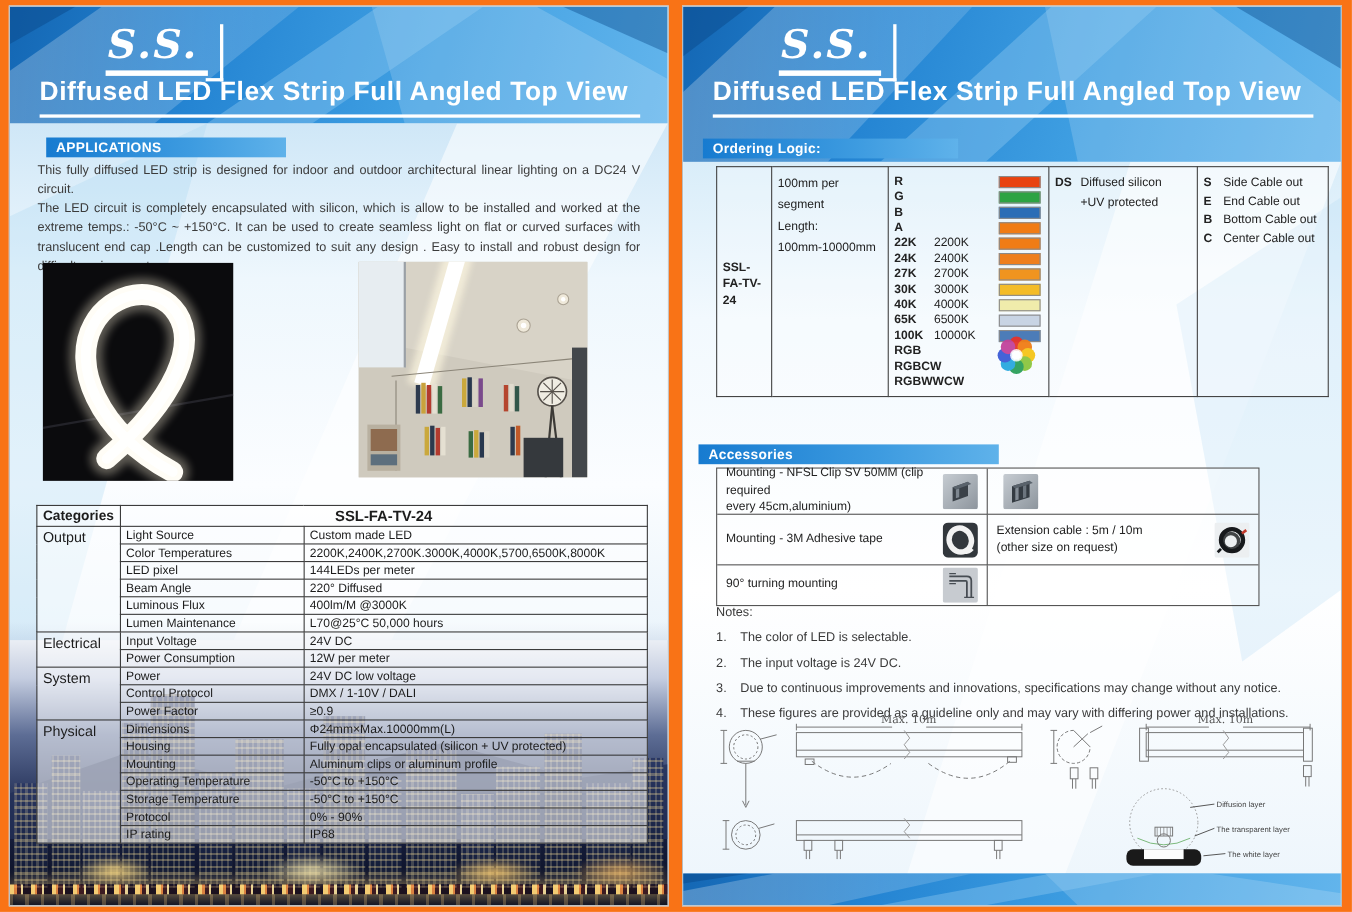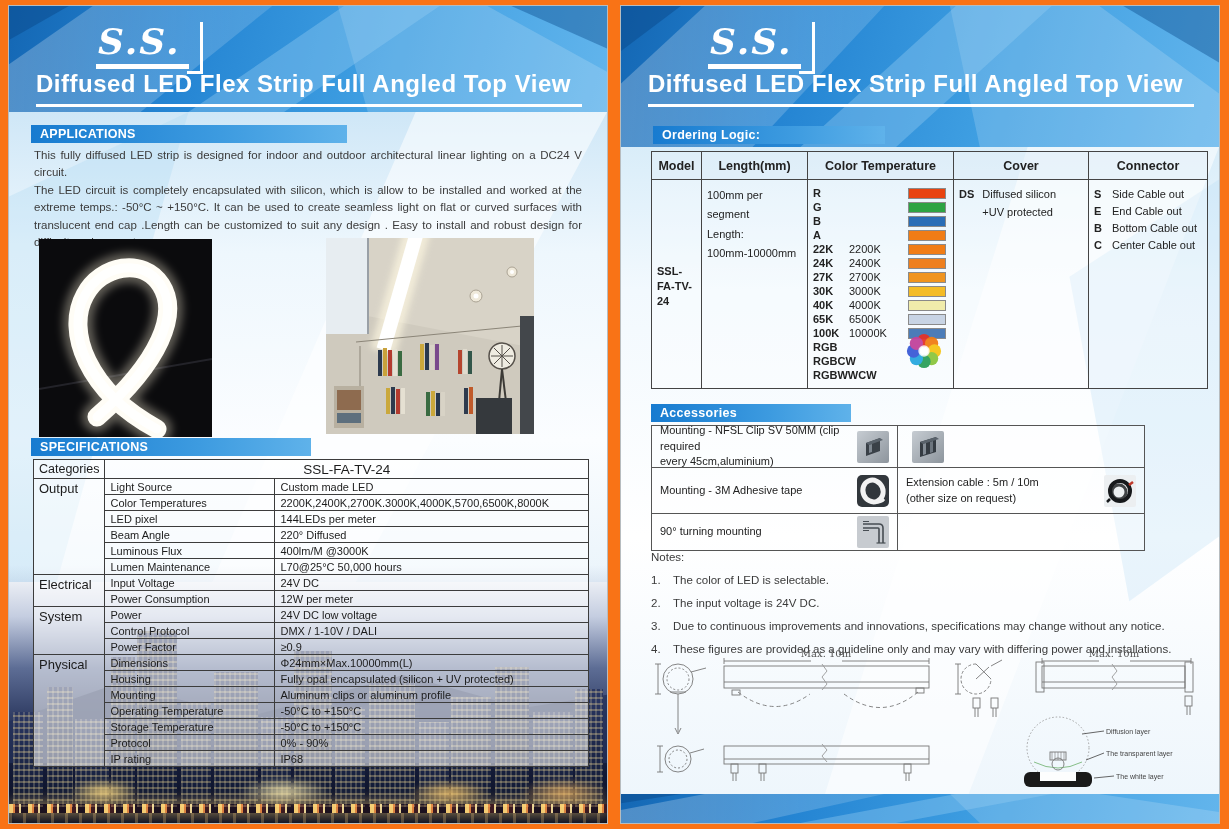--- a/index.html
+++ b/index.html
@@ -72,21 +72,21 @@
   
   .photo { position:absolute; z-index:6; }
   .photo1 { left:30px; top:233px; width:173px; height:198px; background:#0b0b0d; }
   .photo2 { left:317px; top:232px; width:208px; height:196px; background:#d6d2c8; }
   .photo svg { display:block; width:100%; height:100%; }
 
   
   table.spec { position:absolute; left:24px; top:453px; width:556px; z-index:7;
                border-collapse:collapse; font-size:11px; color:#1c1c1c; }
   table.spec td { border:1px solid #3c3c3c; background:rgba(255,255,255,.55); height:16px; padding:0 5px; }
-  table.spec tr.sphead td { height:19px; font-weight:normal; }
+  table.spec tr.sphead td { height:19px; font-weight:bold; }
   table.spec td.sp-prod { text-align:center; font-size:13.5px; }
   table.spec td.sp-cath { font-size:12.5px; }
   table.spec td.cat { vertical-align:top; font-size:13px; padding-top:2px; }
 
   
   table.order { position:absolute; left:30px; top:145px; width:556px; z-index:7;
                 border-collapse:collapse; font-size:11px; color:#222; table-layout:fixed; }
   table.order th { border:1px solid #444; height:28px; font-size:12.5px; background:rgba(226,238,248,.55); }
   table.order td { border:1px solid #444; height:207px; vertical-align:top; background:rgba(255,255,255,.30); padding:6px 5px; }
   .pre { white-space:pre-line; }
@@ -170,21 +170,21 @@
         <i class="f5"></i>
     </div>
     <div class="logo">
       <span class="logo-text">S.S.</span>
       <span class="logo-bar"></span>
       <span class="logo-foot"></span>
     </div>
     <h1 class="title">Diffused LED Flex Strip Full Angled Top View</h1>
     <div class="title-rule"></div>
 
-    <div class="secbar" style="left:22px;top:119px;width:316px">
+    <div class="secbar" style="left:33px;top:119px;width:218px">
       <span>APPLICATIONS</span>
     </div>
 
     <div class="apps-text">
       <p>This fully diffused LED strip is designed for indoor and outdoor architectural linear lighting on a DC24 V circuit.</p>
       <p>The LED circuit is completely encapsulated with silicon, which is allow to be installed and worked at the extreme temps.: -50°C ~ +150°C. It can be used to create seamless light on flat or curved surfaces with translucent end cap .Length can be customized to suit any design . Easy to install and robust design for difficult environments</p>
     </div>
 
     <div class="photo photo1">
       <svg viewBox="0 0 173 198">
@@ -246,23 +246,20 @@
             <line x1="168" y1="110" x2="184" y2="126"></line>
             <line x1="184" y1="110" x2="168" y2="126"></line>
           </g>
         <line x1="176" y1="131" x2="170" y2="196" stroke="#3c3a36" stroke-width="2"></line>
         <line x1="176" y1="131" x2="184" y2="196" stroke="#3c3a36" stroke-width="2"></line>
         <rect x="194" y="78" width="14" height="118" fill="#43474b"></rect>
         <rect x="150" y="160" width="36" height="36" fill="#35393d"></rect>
       </svg>
     </div>
 
-    <div class="secbar" style="left:22px;top:432px;width:280px">
-      <span>SPECIFICATIONS</span>
-    </div>
 
     <table class="spec">
       <colgroup>
           <col style="width:67px">
           <col style="width:174px">
           <col style="width:315px">
         </colgroup>
       <tbody>
           <tr class="sphead">
         <td class="sp-cath">Categories</td>
@@ -362,40 +359,33 @@
         <i class="f5"></i>
     </div>
     <div class="logo">
       <span class="logo-text">S.S.</span>
       <span class="logo-bar"></span>
       <span class="logo-foot"></span>
     </div>
     <h1 class="title">Diffused LED Flex Strip Full Angled Top View</h1>
     <div class="title-rule"></div>
 
-    <div class="secbar" style="left:32px;top:120px;width:232px">
+    <div class="secbar" style="left:18px;top:120px;width:232px">
       <span>Ordering Logic:</span>
     </div>
 
     <table class="order">
       <colgroup>
           <col style="width:50px">
           <col style="width:106px">
           <col style="width:146px">
           <col style="width:135px">
           <col style="width:119px">
         </colgroup>
       <tbody>
-          <tr>
-        <th>Model</th>
-        <th>Length(mm)</th>
-        <th>Color Temperature</th>
-        <th>Cover</th>
-        <th>Connector</th>
-      </tr>
       <tr>
         <td class="o-model">
               <div class="pre">SSL-
 FA-TV-
 24</div>
             </td>
         <td class="o-len">
               <div class="pre">100mm per segment
 Length:
 100mm-10000mm</div>
@@ -501,21 +491,21 @@
               </div>
           <div class="cn">
                 <b>C</b>
                 <span>Center Cable out</span>
               </div>
         </td>
       </tr>
     </tbody>
       </table>
 
-    <div class="secbar" style="left:30px;top:398px;width:200px">
+    <div class="secbar" style="left:14px;top:398px;width:273px">
       <span>Accessories</span>
     </div>
 
     <div class="acc">
       <div class="acc-cell brd-r brd-b">
         <span class="acc-text pre">Mounting - NFSL Clip SV 50MM (clip required
 every 45cm,aluminium)</span>
         <svg class="acc-icon" viewBox="0 0 32 32">
           <defs>
               <linearGradient id="gy1" x1="0" y1="0" x2="1" y2="1">

